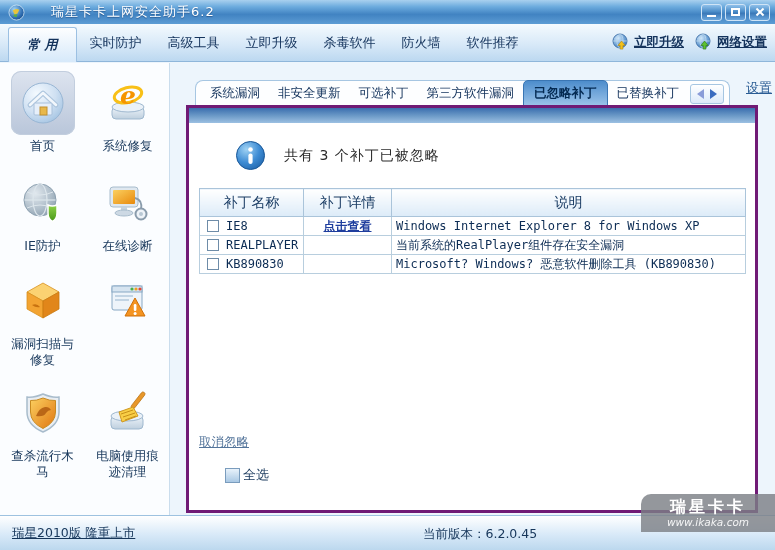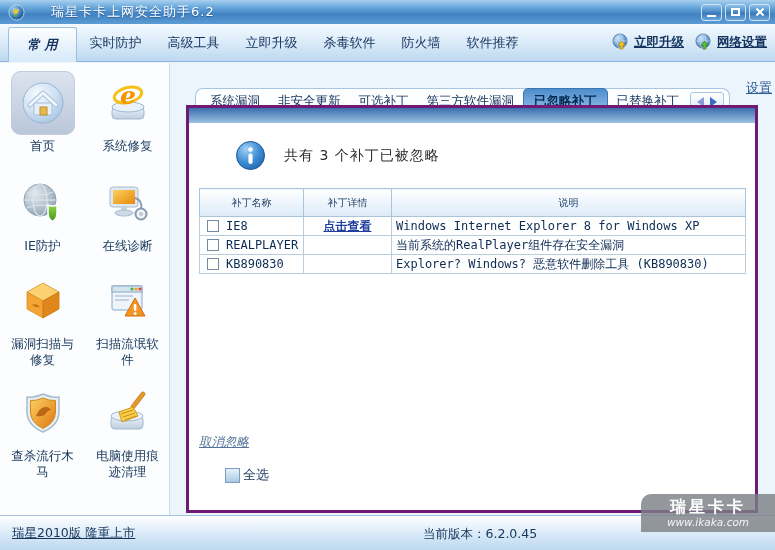--- a/index.html
+++ b/index.html
@@ -53,41 +53,41 @@
   .tabstrip { position:absolute; left:24px; top:16px; display:flex; align-items:flex-end; }
   .tabs-box { background:#fdfeff; border:1px solid #a6c6e2; border-bottom:none; border-radius:8px 8px 0 0;
     display:flex; align-items:center; height:26px; padding:0 5px; }
   .tab { padding:4px 9px; font-size:12.5px; color:#10305a; cursor:pointer; white-space:nowrap; }
   .tab.active { background:linear-gradient(180deg,#4d8dcc 0%,#9cc4ea 100%); border:1px solid #3a76b4;
     border-radius:5px 5px 0 0; color:#042a52; font-weight:bold; padding:4px 10px; }
   .tab-arrows { display:flex; gap:6px; background:linear-gradient(180deg,#ffffff,#dceafa);
     border:1px solid #a6c6e2; border-radius:3px; padding:4px 6px; margin-left:2px; cursor:pointer; }
   .arr-left { width:0; height:0; border-top:5px solid transparent; border-bottom:5px solid transparent; border-right:7px solid #8a9cd8; }
   .arr-right { width:0; height:0; border-top:5px solid transparent; border-bottom:5px solid transparent; border-left:7px solid #3a6cc0; }
-  .settings-link { margin-left:16px; margin-bottom:17px; color:#2a5c94; text-decoration:underline; font-size:13px; cursor:pointer; }
+  .settings-link { margin-left:16px; margin-bottom:9px; color:#2a5c94; text-decoration:underline; font-size:13px; cursor:pointer; }
 
   .panel { position:absolute; left:15px; top:42px; width:572px; height:408px;
     background:#ffffff; border:3px solid #701a75; }
   .panel-band { height:15px; background:linear-gradient(180deg,#3a6eae 0%,#6f9cc9 55%,#9cc0e2 100%); }
 
   .summary { position:absolute; top:32px; left:46px; display:flex; align-items:center; gap:18px; }
   .info-icon { width:31px; height:31px; }
   .summary-text { font-size:14px; color:#2a2a2a; letter-spacing:1px; }
 
   table.patch-table { position:absolute; top:80px; left:10px; width:546px; border-collapse:collapse; table-layout:fixed; }
   .patch-table th { background:linear-gradient(180deg,#ffffff 0%,#dcebf8 100%); border:1px solid #aac4da;
-    height:28px; font-weight:normal; color:#1a3c64; font-size:10px; }
+    height:28px; font-weight:normal; color:#1a3c64; font-size:14px; }
   .patch-table td { border:1px solid #b8cede; height:19px; padding:0 4px; color:#0c2c54;
     font-family:"DejaVu Sans Mono", monospace; font-size:12px; vertical-align:middle; white-space:nowrap; overflow:hidden; }
   .col-name { width:104px; } .col-det { width:88px; } .col-desc { width:354px; }
   .cb { width:12px; height:12px; border:1px solid #6e8ca8; background:#fff; display:inline-block; vertical-align:-2px; margin:0 7px 0 3px; cursor:pointer; }
   .detail-link { color:#1f3e9e; text-decoration:underline; cursor:pointer; font-weight:bold; font-family:"DejaVu Sans", sans-serif; }
   td.center { text-align:center; }
 
-  .cancel-link { position:absolute; top:326px; left:10px; font-size:12.5px; color:#53749a; text-decoration:underline; cursor:pointer;font-style:italic; }
+  .cancel-link { position:absolute; top:326px; left:10px; font-size:12.5px; color:#53749a; text-decoration:underline; cursor:pointer; }
   .selectall { position:absolute; top:358px; left:36px; display:flex; align-items:center; gap:3px; font-size:13px; color:#16365a; }
   .cb-blue { width:15px; height:15px; border:1px solid #7a9cbd; background:linear-gradient(180deg,#e8f2fb 0%,#a9c8e4 100%); cursor:pointer; }
 
   
   .statusbar { position:absolute; left:0; right:0; bottom:0; height:35px;
     background:linear-gradient(180deg,#ffffff 0%,#d8e9f8 55%,#bcd8ee 100%);
     border-top:1px solid #9ec2e0; font-size:12.5px; color:#16365a; }
   .promo { position:absolute; left:12px; top:9px; text-decoration:underline; cursor:pointer; }
   .version { position:absolute; left:423px; top:10px; }
   .virusdb { position:absolute; right:4px; top:10px; }
@@ -280,21 +280,20 @@
           <circle cx="27" cy="11" r="1.6" fill="#48b048"></circle>
           <circle cx="31" cy="11" r="1.6" fill="#f0a020"></circle>
           <circle cx="35" cy="11" r="1.6" fill="#e04838"></circle>
           <rect x="10" y="17" width="18" height="2" fill="#c2d4e4"></rect>
           <rect x="10" y="21" width="14" height="2" fill="#c2d4e4"></rect>
           <polygon points="30,20 40,38 20,38" fill="#f49422" stroke="#d07008"></polygon>
           <rect x="28.8" y="26" width="2.6" height="7" rx="1.2" fill="#fff"></rect>
           <circle cx="30.1" cy="35.4" r="1.5" fill="#fff"></circle>
         </svg>
       </div>
-      <div class="side-label">扫描流氓软件</div>
     </div>
 
     <div class="side-item">
       <div class="side-icon-wrap">
         <svg width="46" height="46" viewBox="0 0 46 46">
           <defs>
               <linearGradient id="gTro" x1="0" y1="0" x2="1" y2="1">
             <stop offset="0%" stop-color="#fbd060"></stop>
                 <stop offset="100%" stop-color="#e07612"></stop>
           </linearGradient>
@@ -382,21 +381,21 @@
           <td><span>Windows Internet Explorer 8 for Windows XP</span></td>
         </tr>
         <tr>
           <td><span class="cb"></span><span>REALPLAYER</span></td>
           <td class="center"><span></span></td>
           <td><span>当前系统的RealPlayer组件存在安全漏洞</span></td>
         </tr>
         <tr>
           <td><span class="cb"></span><span>KB890830</span></td>
           <td class="center"><span></span></td>
-          <td><span>Explorer? Windows? 恶意软件删除工具 (KB890830)</span></td>
+          <td><span>Microsoft? Windows? 恶意软件删除工具 (KB890830)</span></td>
         </tr>
       </tbody>
         </table>
 
       <div class="cancel-link">取消忽略</div>
 
       <div class="selectall">
         <span class="cb-blue"></span>
         <span>全选</span>
       </div>

